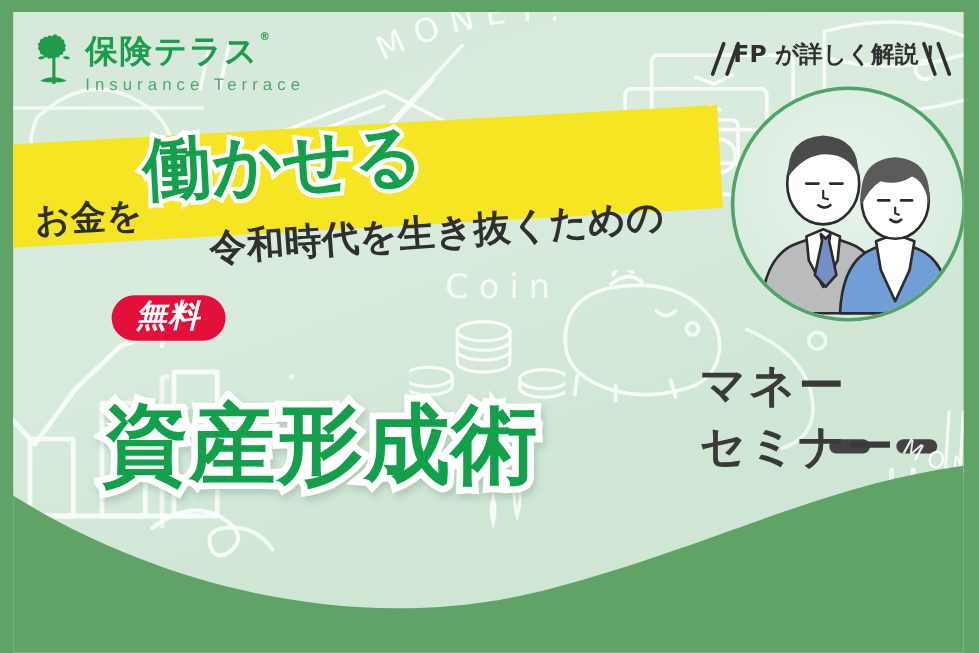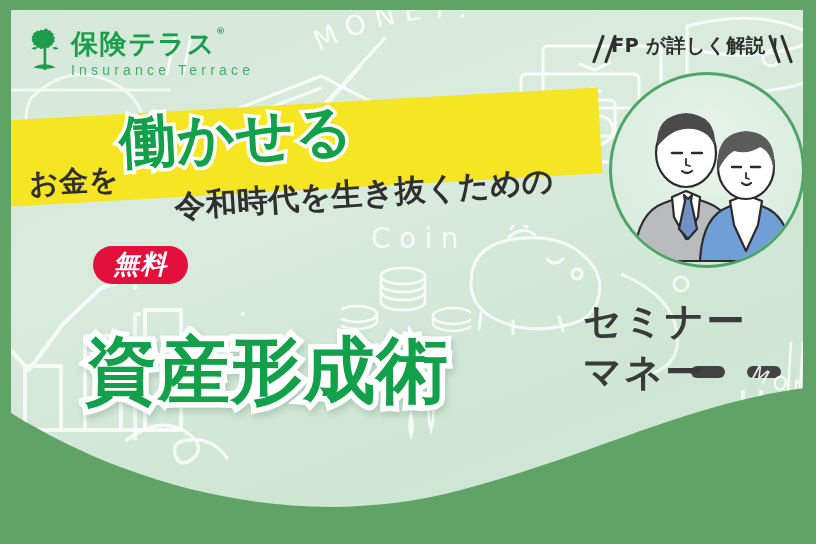--- a/index.html
+++ b/index.html
@@ -370,18 +370,18 @@
 
     <div class="yellow-band"></div>
     <div class="kane">お金を</div>
     <div class="hatarakaseru">働かせる</div>
     <div class="reiwa">令和時代を生き抜くための</div>
 
     <div class="free-badge">無料</div>
 
     <div class="main-title">資産形成術</div>
     <div class="sub-title">
+      <div>マネー</div>
       <div>セミナー</div>
-      <div>マネー</div>
     </div>
 
   </div>
 </div>
 
 </body></html>

